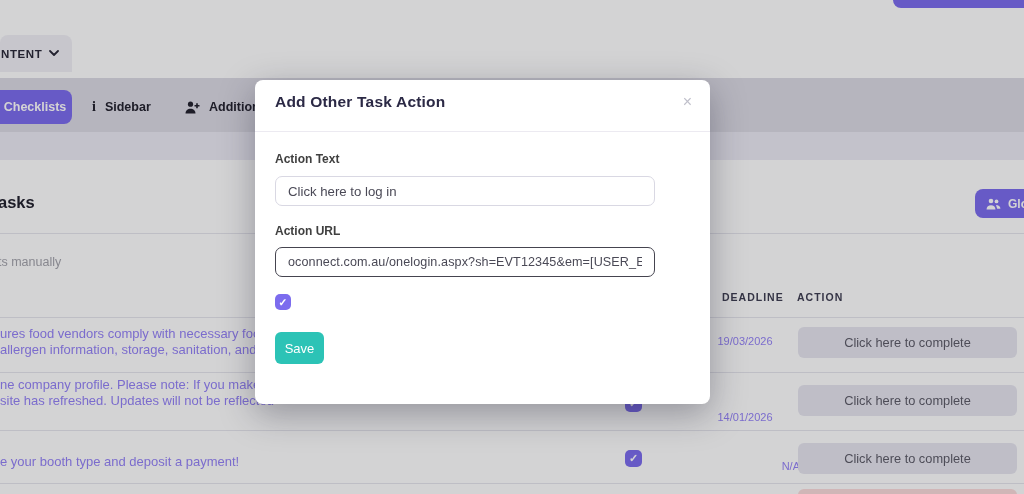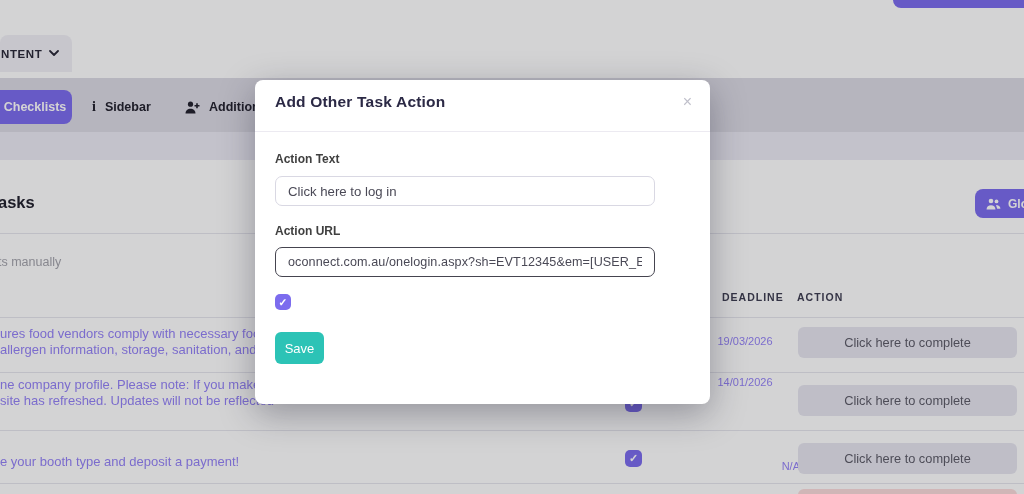--- a/index.html
+++ b/index.html
@@ -48,21 +48,21 @@
   .task-row { position:absolute; left:0; width:1024px; }
   .task-row.row-1 { top:317px; height:55px; }
   .task-row.row-2 { top:372px; height:58px; }
   .task-row.row-3 { top:430px; height:53px; }
   .row-text { position:absolute; left:0; color:#9583f7; font-size:13px; line-height:15.5px; white-space:nowrap; }
   .row-1 .row-text { top:9px; } .row-2 .row-text { top:5px; } .row-3 .row-text { top:24px; }
   .row-checkbox { position:absolute; left:625px; width:17px; height:17px; background:#7c6cee; border-radius:5px;
     color:#fff; font-size:11px; font-weight:700; display:flex; align-items:center; justify-content:center; cursor:pointer; }
   .row-1 .row-checkbox { top:12px; } .row-2 .row-checkbox { top:23px; } .row-3 .row-checkbox { top:20px; }
   .row-date { position:absolute; left:690px; width:110px; text-align:center; color:#9583f7; font-size:11px; }
-  .row-1 .row-date { top:18px; } .row-2 .row-date { top:4px; } .row-3 .row-date { top:30px;text-align:right; }
+  .row-1 .row-date { top:18px; } .row-2 .row-date { top:39px; } .row-3 .row-date { top:30px;text-align:right; }
   .action-btn { position:absolute; left:798px; width:219px; height:31px; background:#e7e6f0; border:none;
     border-radius:6px; color:#5d5c68; font-size:12.8px; cursor:pointer; }
   .row-1 .action-btn { top:10px; } .row-2 .action-btn { top:13px; } .row-3 .action-btn { top:13px; }
 
   .partial-pink-btn { position:absolute; left:798px; top:489px; width:219px; height:31px;
     background:#fcdcdc; border:none; border-radius:6px; cursor:pointer; }
 
   
   .overlay { position:absolute; inset:0; background:rgba(5,5,12,0.176); }
 

